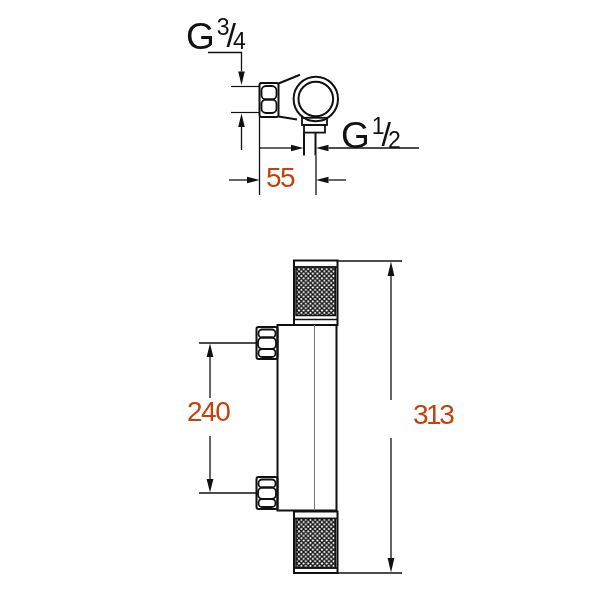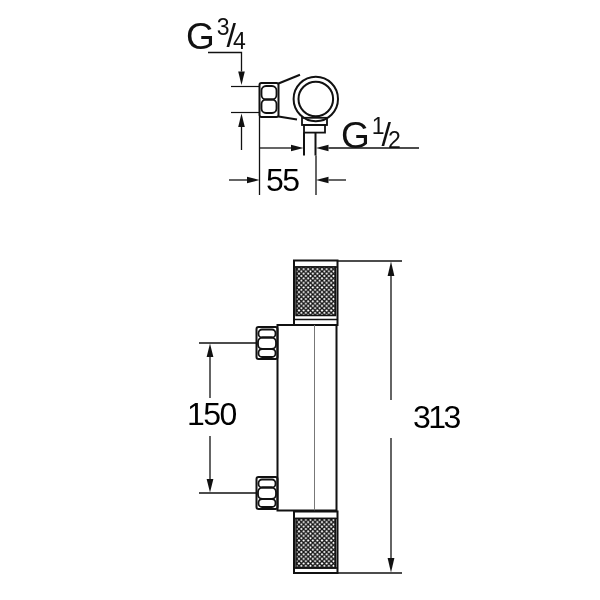--- a/index.html
+++ b/index.html
@@ -11,21 +11,21 @@
     overflow:hidden;
   }
   .canvas{position:absolute;left:0;top:0;width:600px;height:600px;}
   svg.lineart{position:absolute;left:0;top:0;}
   .label{position:absolute;color:#111;white-space:nowrap;}
   .g-label{display:flex;align-items:flex-start;}
   .g-main{font-size:37px;line-height:1;}
   .g-sup{font-size:23px;line-height:1;position:relative;top:-2px;margin-left:2px;}
   .g-slash{font-size:34px;line-height:1;position:relative;top:0px;margin:0 -3px;}
   .g-sub{font-size:23px;line-height:1;position:relative;top:12px;}
-  .dim-text{font-size:32px;line-height:1;letter-spacing:-1.5px;color:#000000;}
+  .dim-text{font-size:28px;line-height:1;letter-spacing:-1.5px;color:#c2410c;}
   .dim-text.tight{letter-spacing:-2.5px;margin-left:48px;}
 </style>
 </head>
 <body>
 
 <div class="canvas">
 
   <svg class="lineart" width="600" height="600" viewBox="0 0 600 600">
     <defs>
       <pattern id="knurl" width="4.6" height="4.6" patternUnits="userSpaceOnUse">
@@ -132,17 +132,17 @@
 
   <div class="label g-label" style="left:341px;top:117px">
     <span class="g-main">G</span>
     <span class="g-sup">1</span>
     <span class="g-slash">/</span>
     <span class="g-sub">2</span>
   </div>
 
   <div class="label dim-text" style="left:266px;top:164px">55</div>
 
-  <div class="label dim-text" style="left:187px;top:398px">150</div>
+  <div class="label dim-text" style="left:187px;top:398px">240</div>
 
   <div class="label dim-text tight" style="left:365px;top:401px">313</div>
 
 </div>
 
 </body></html>

